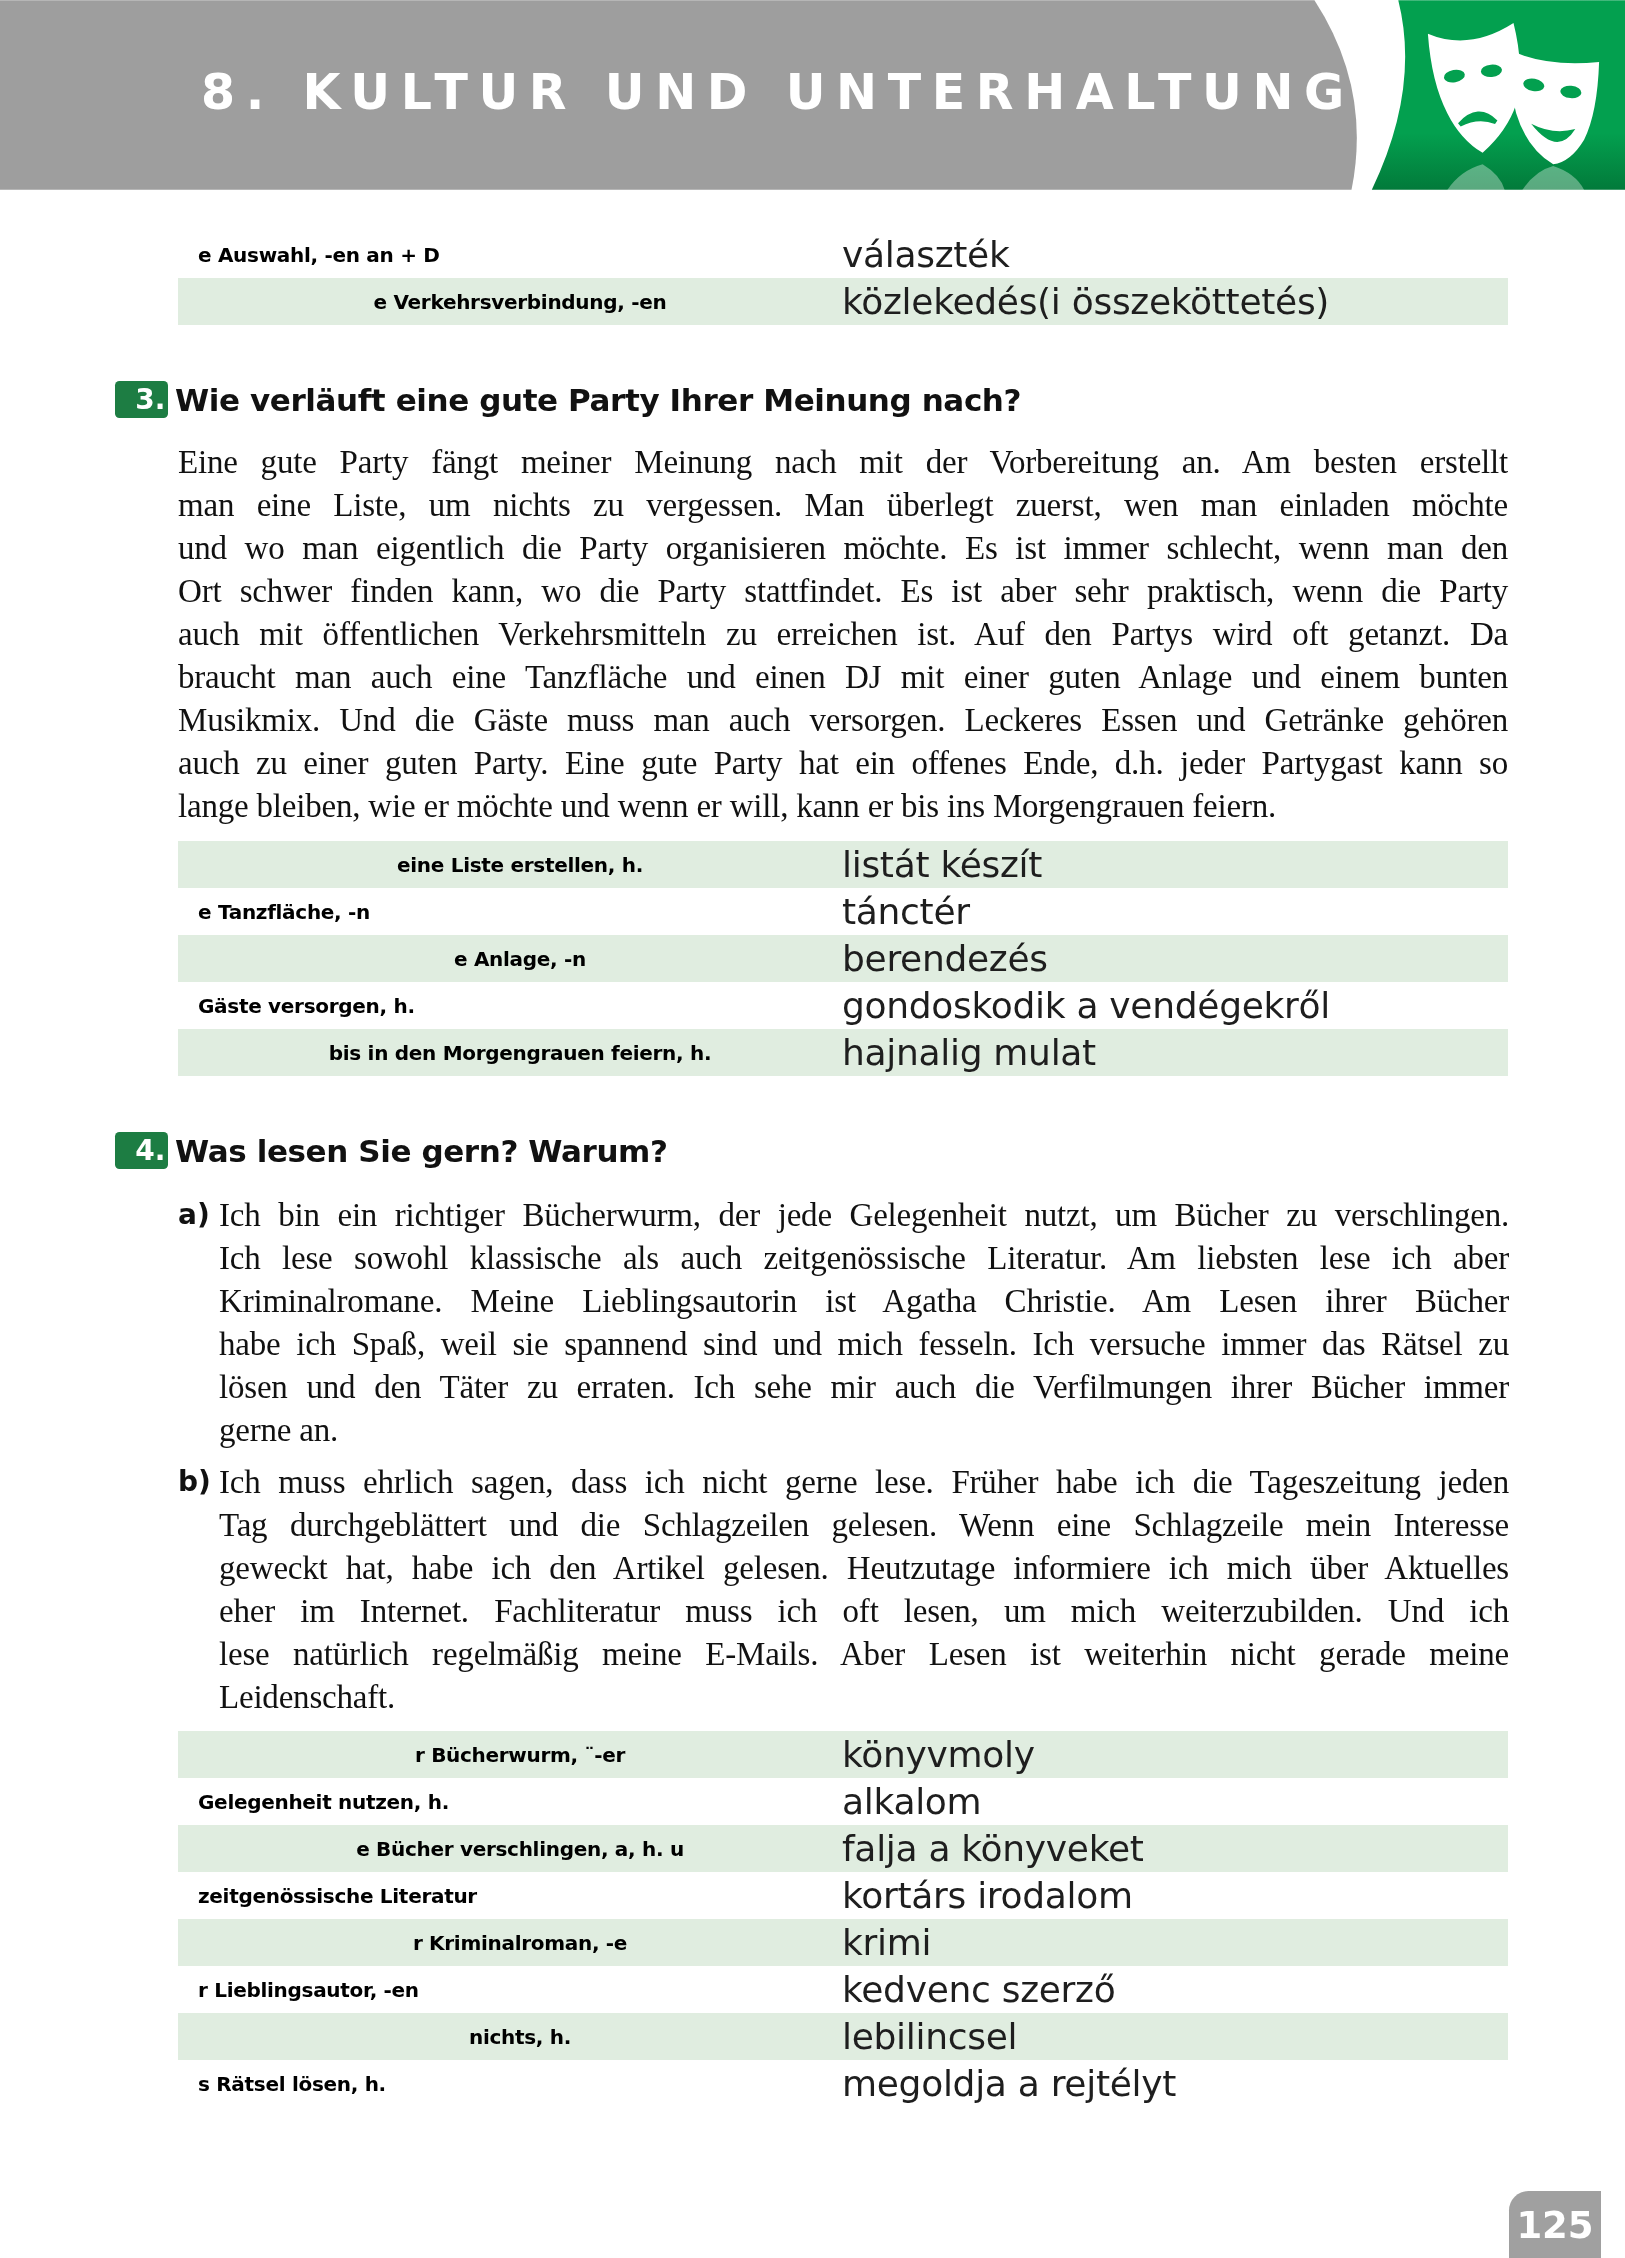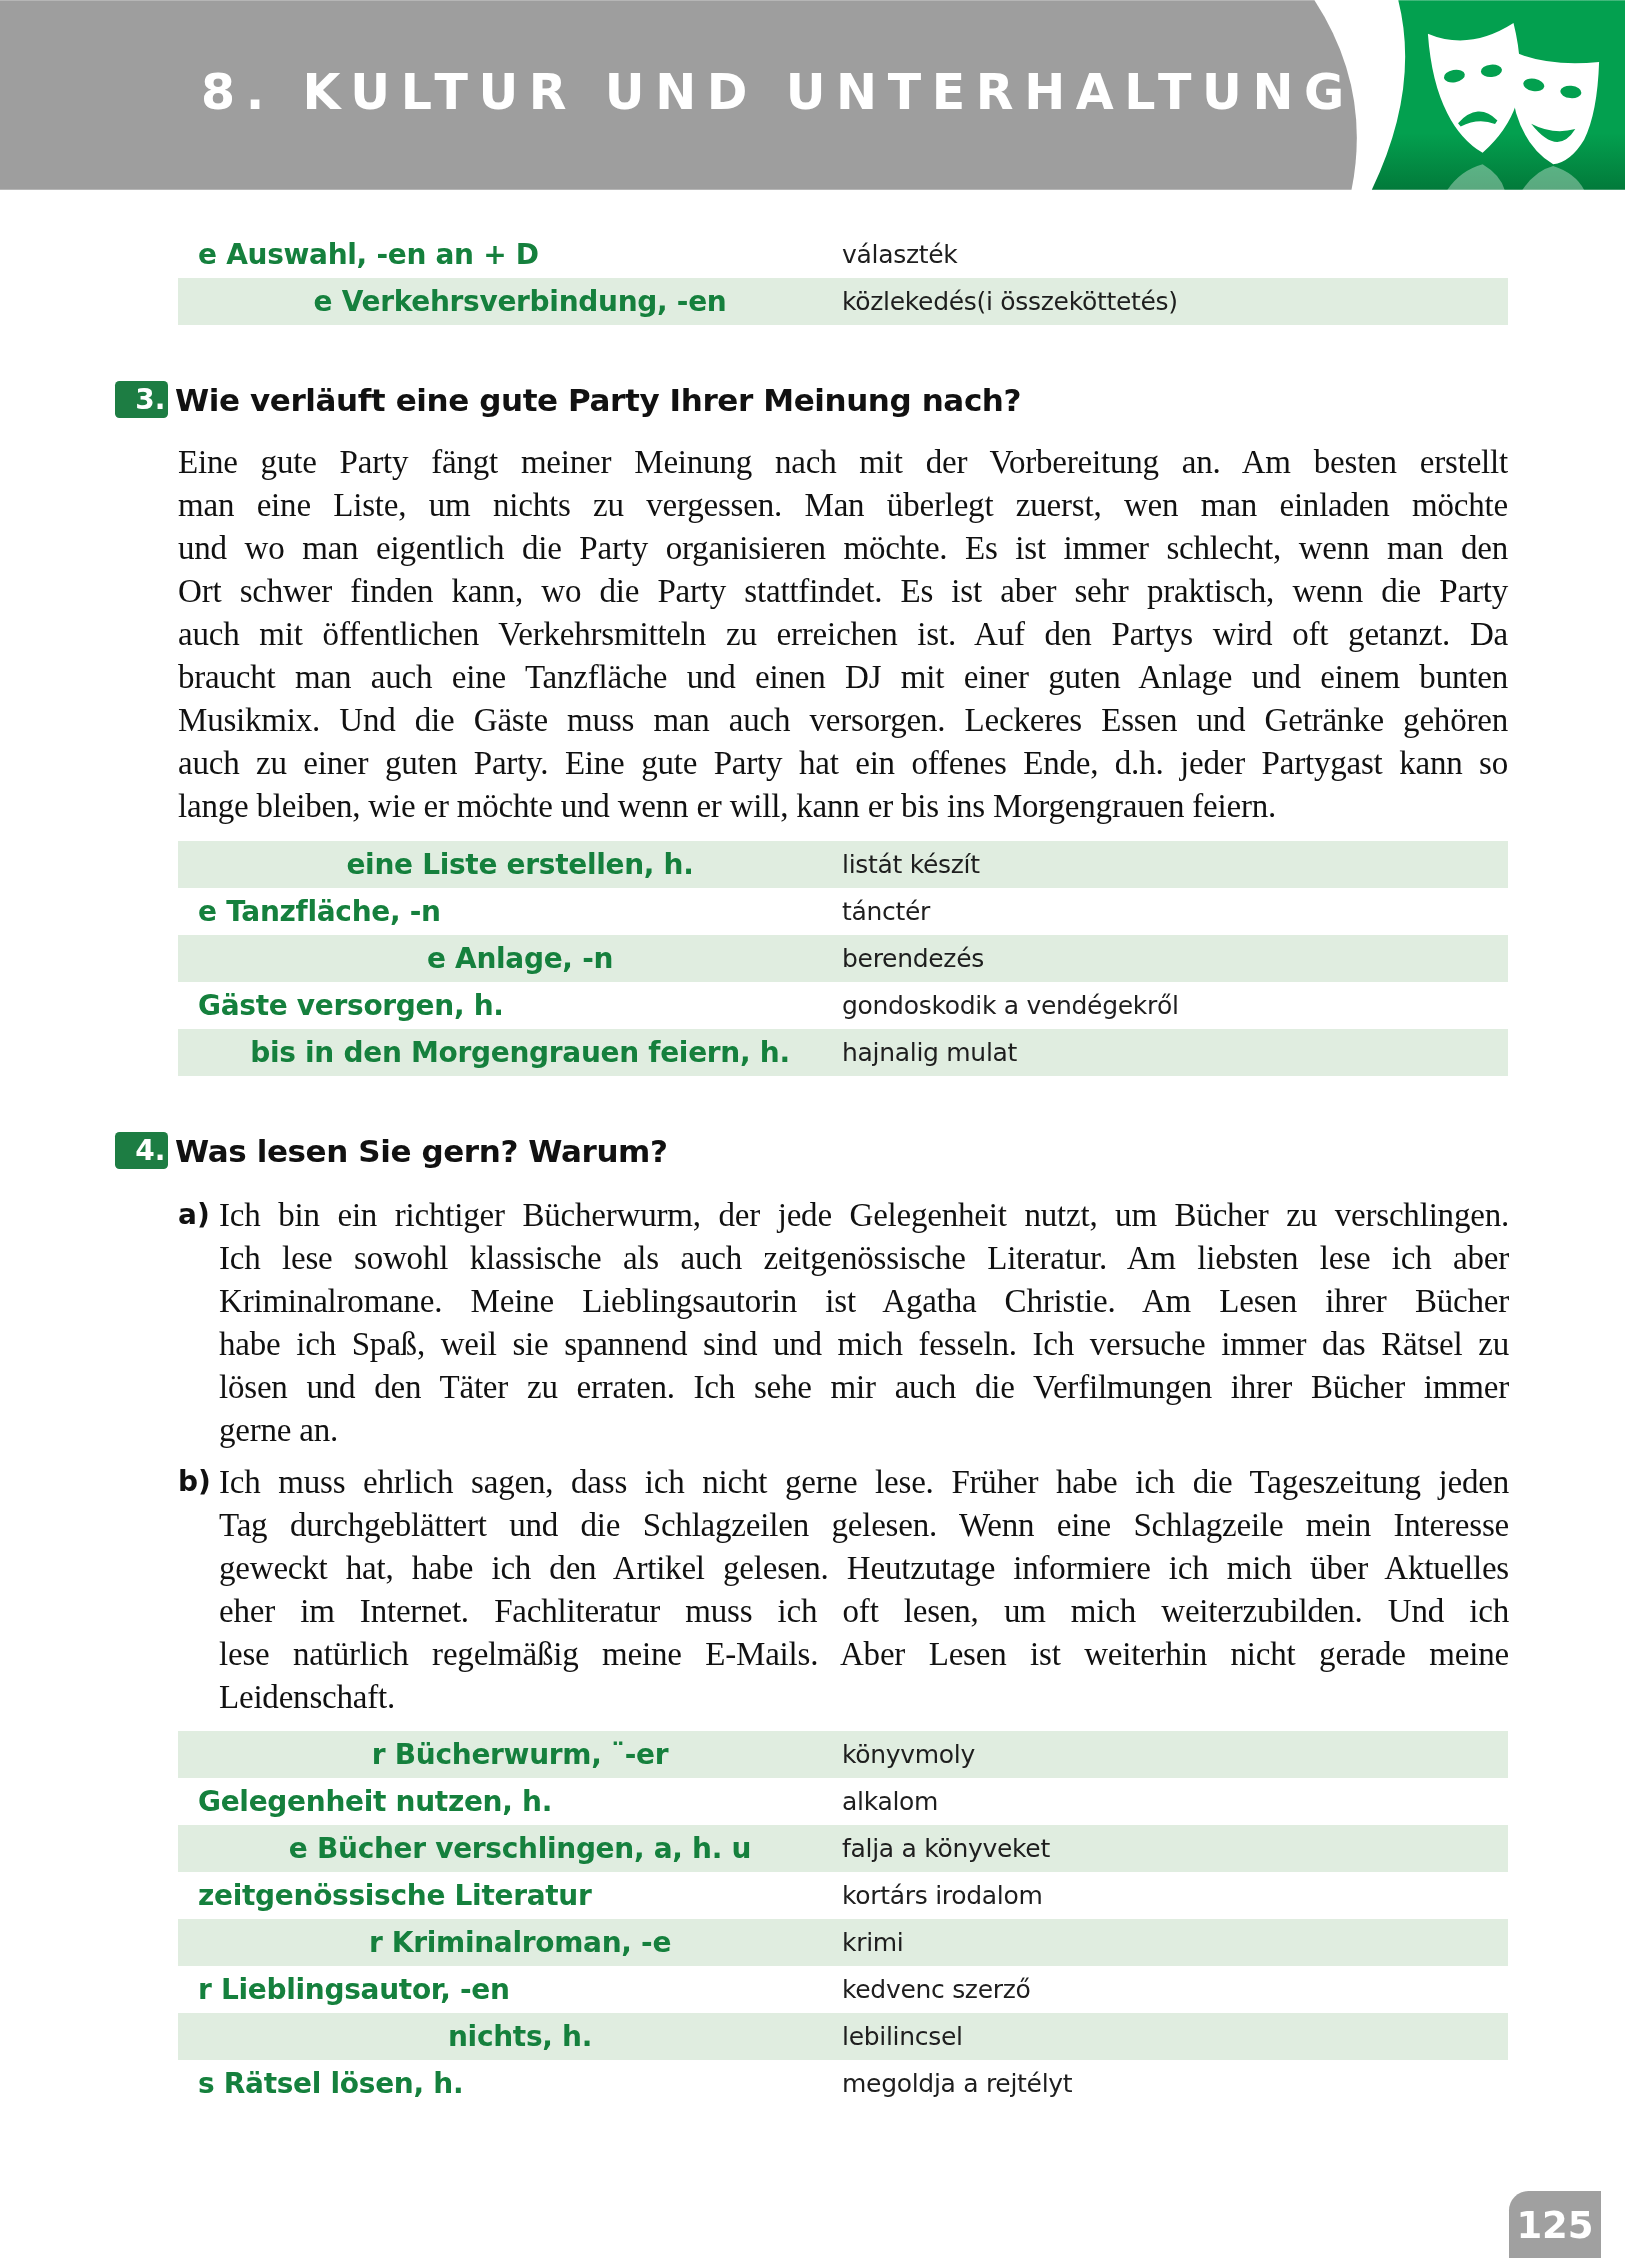--- a/index.html
+++ b/index.html
@@ -15,25 +15,25 @@
     font-size: 49px; letter-spacing: 10.6px; color: #ffffff;
     white-space: nowrap;
   }
   .masks-icon { position: absolute; left: 1412px; top: 16px; width: 203px; height: 174px; }
 
   .vocab-table { position: absolute; left: 178px; width: 1330px; }
   .vocab-row { height: 47px; display: flex; align-items: center; }
   .vocab-row.shaded { background: #e0ede0; text-align: center; }
   .vocab-de {
     width: 664px; padding-left: 20px;
-    font-family: "DejaVu Sans", sans-serif; font-weight: bold; font-size: 28px;
-    letter-spacing: -0.3px; color: #15803d; white-space: nowrap;
+    font-family: "DejaVu Sans", sans-serif; font-weight: bold; font-size: 20px;
+    letter-spacing: -0.3px; color: #000000; white-space: nowrap;
   }
   .vocab-hu {
-    font-family: "DejaVu Sans", sans-serif; font-size: 25px; color: #1e1e1e;
+    font-family: "DejaVu Sans", sans-serif; font-size: 36px; color: #1e1e1e;
     letter-spacing: -0.3px; white-space: nowrap;
   }
 
   .task-heading { position: absolute; left: 115px; display: flex; align-items: center; }
   .task-number {
     width: 53px; height: 37px; background: #1d7d43; color: #fff; border-radius: 4.4px;
     font-family: "DejaVu Sans", sans-serif; font-weight: bold; font-size: 28px;
     display: flex; align-items: center; justify-content: flex-end; padding-right: 2.6px;
   }
   .task-title {

